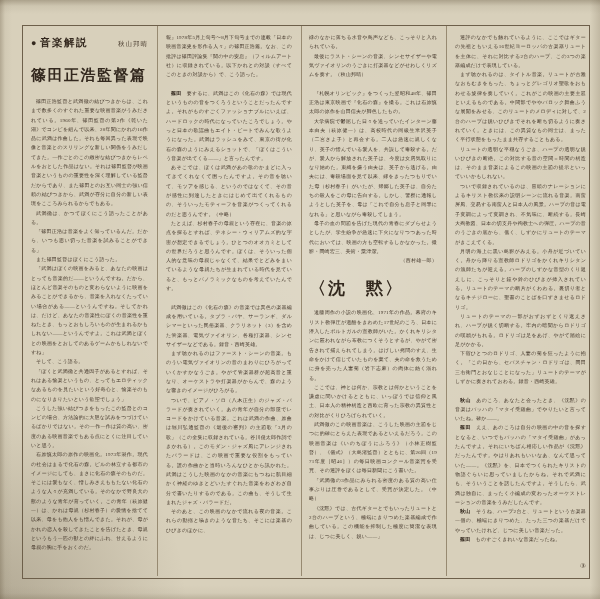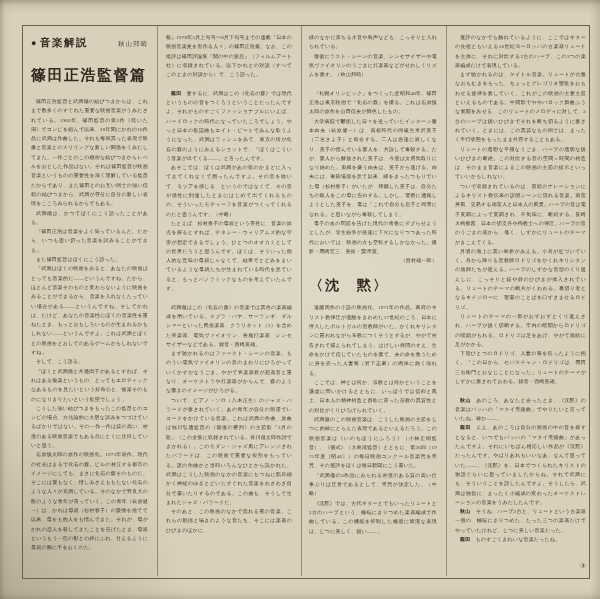--- a/index.html
+++ b/index.html
@@ -47,21 +47,21 @@
     font-size:5px;line-height:9.3px;margin:0;
     text-align:justify;text-indent:1em;
     word-break:break-all;letter-spacing:0.2px;
     color:#43362a;
   }
   .col p.noind{text-indent:0;}
   .col p.gap{margin-top:9.3px;}
   .col p b.spk{font-weight:bold;color:#33281e;}
   .col p.credit{text-align:right;text-indent:0;}
   .col h3{
-    font-size:14px;font-weight:bold;letter-spacing:2px;
+    font-size:17px;font-weight:bold;letter-spacing:2px;
     color:#33281e;margin:12px 0 8px 0;white-space:nowrap;
   }
   .pageno{
     position:absolute;left:580px;top:562px;
     font-size:6.5px;color:#4a3d30;
   }
 </style>
 </head>
 <body>
 

